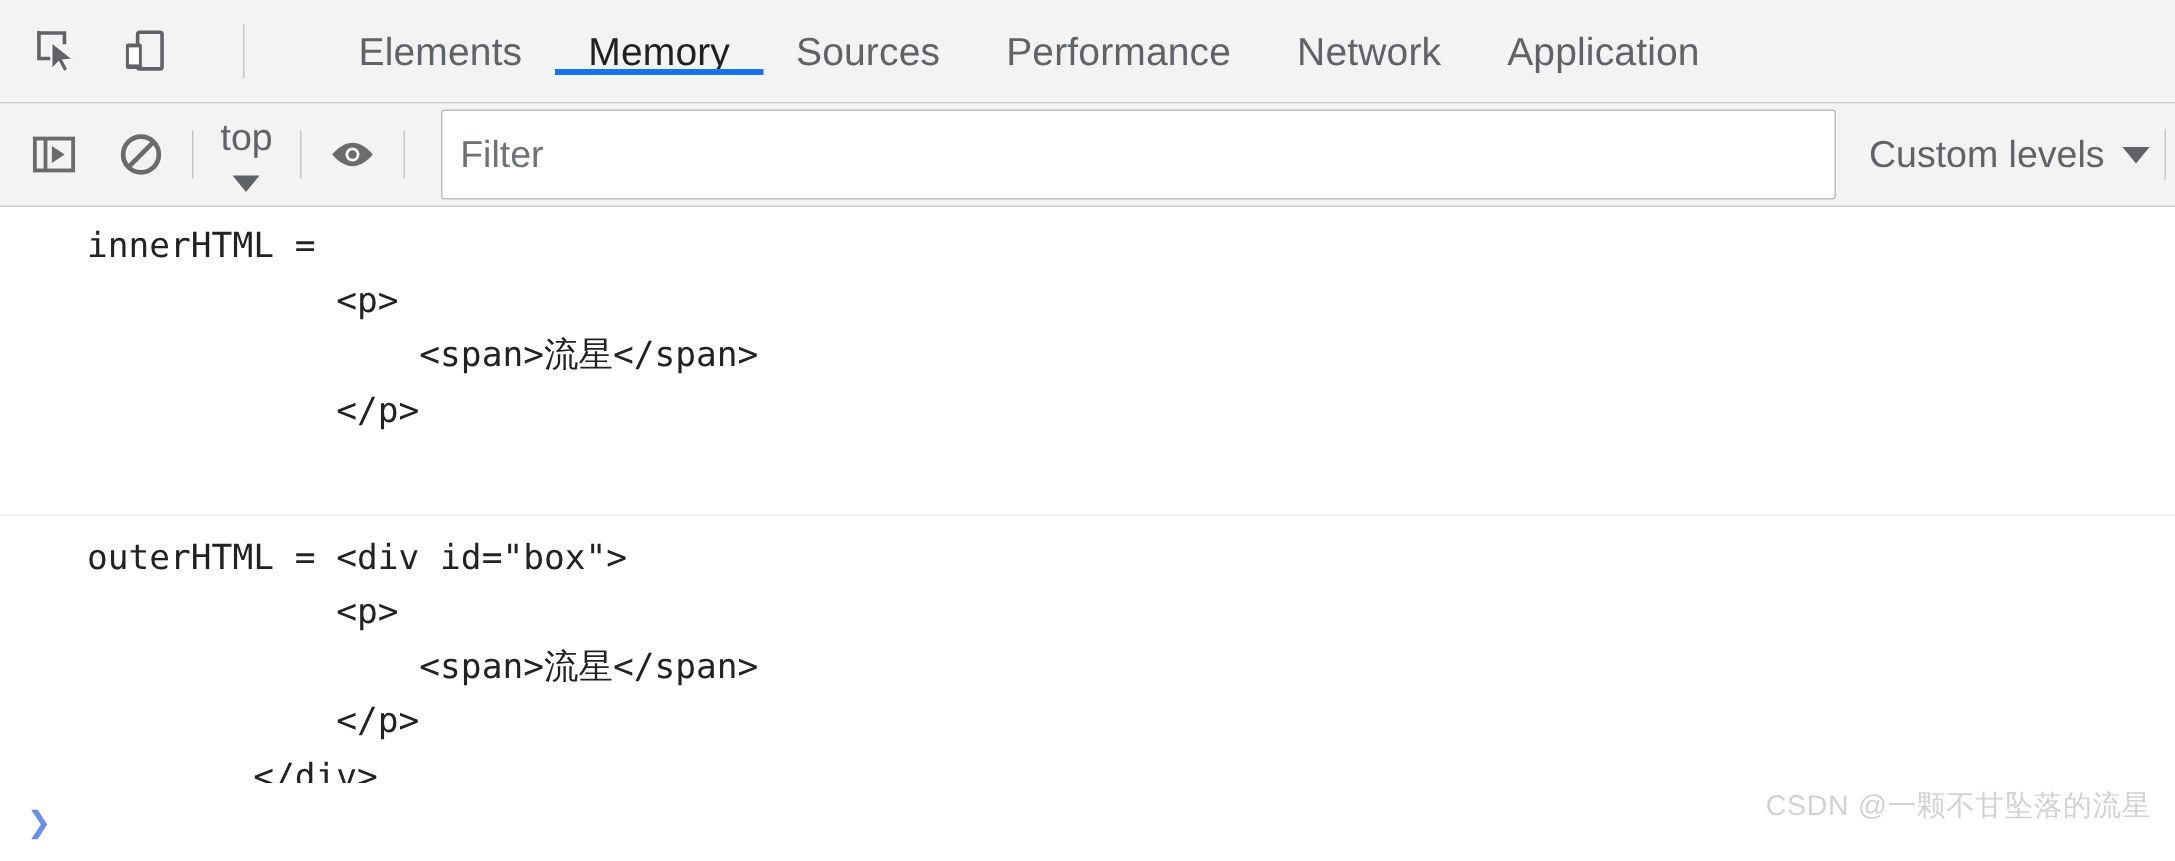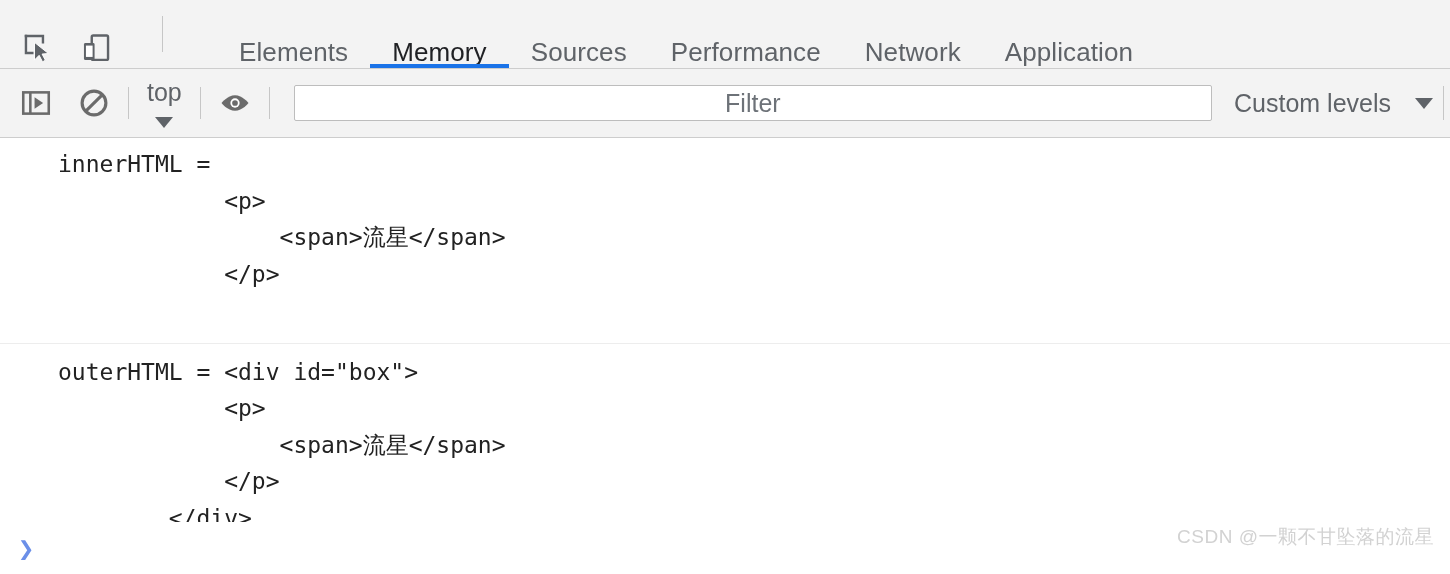--- a/index.html
+++ b/index.html
@@ -23,21 +23,21 @@
     flex-direction: column;
     background: #ffffff;
   }
 
   
   .tabbar {
     height: 69px;
     background: #f3f3f3;
     border-bottom: 1px solid #cdcdcd;
     display: flex;
-    align-items: flex-end;
+    align-items: center;
     flex: 0 0 auto;
     box-sizing: border-box;
     position: relative;
     gap: 34px;
   }
   .tool-icons {
     display: flex;
     align-items: center;
     padding-left: 18px;
     gap: 18px;
@@ -117,38 +117,37 @@
   .caret {
     width: 0;
     height: 0;
     border-left: 9px solid transparent;
     border-right: 9px solid transparent;
     border-top: 11px solid #5f6368;
     display: inline-block;
   }
   .filter-input {
     flex: 1 1 auto;
-    height: 36px;
+    height: 60px;
     margin: 0 8px 0 10px;
     background: #ffffff;
     border: 1px solid #bdbdbd;
     border-radius: 2px;
     display: flex;
     align-items: center;
     padding: 0 12px;
     box-sizing: border-box;
     font-size: 25px;
     color: #6d7278;
     min-width: 0;
-    justify-content: center;
   }
   .levels {
     display: flex;
     align-items: center;
-    gap: 24px;
+    gap: 12px;
     font-size: 25px;
     color: #5f6368;
     padding: 0 10px 0 14px;
     white-space: nowrap;
     cursor: default;
   }
   .end-divider {
     width: 1px;
     height: 34px;
     background: #c6c6c6;

